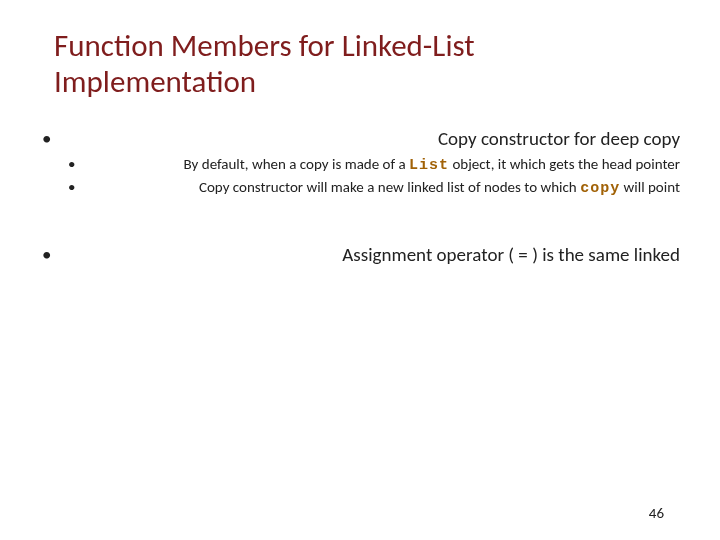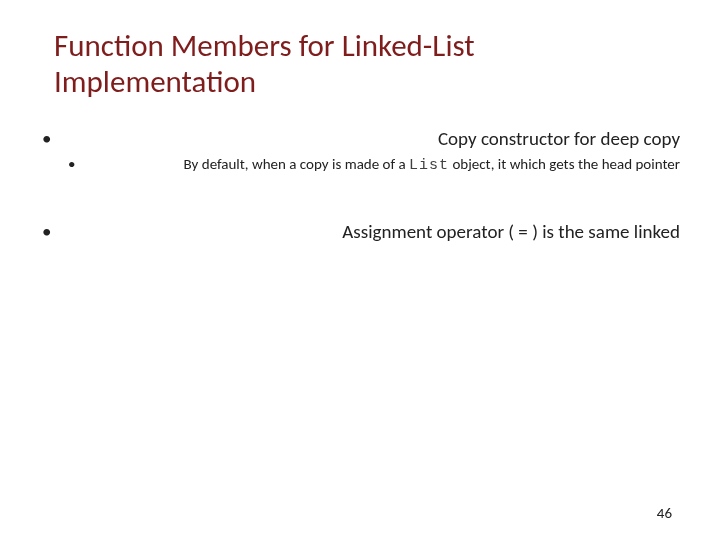--- a/index.html
+++ b/index.html
@@ -58,46 +58,49 @@
   ul.sub > li::before {
     content: "•";
     position: absolute;
     left: 0;
     top: 0;
     font-size: 15px;
     color: #222;
   }
   .code {
     font-family: "Courier New", Courier, monospace;
-    color: #404040;
-    font-weight: normal;
+    color: #a16207;
+    font-weight: bold;
     letter-spacing: 1px;
   }
   .spacer { height: 26px; }
   .pagenum {
     position: absolute;
-    right: 48px;
+    right: 56px;
     bottom: 18px;
     font-size: 15px;
     color: #222;
     text-align: center;
   }
 </style>
 </head>
 <body>
 
 <h1 class="title">Function Members for Linked-List Implementation</h1>
 
 <ul class="top">
   <li>
     <span>Copy constructor for deep copy</span>
     <ul class="sub">
       <li>
         <span>By default, when a copy is made of a </span><span class="code">List</span><span> object, it which gets the head pointer</span>
       </li>
+      <li>
+        <span>Copy constructor will make a new linked list of nodes to which </span><span class="code">copy</span><span> will point</span>
+      </li>
     </ul>
   </li>
 </ul>
 
 <div class="spacer"></div>
 
 <ul class="top">
   <li>
     <span>Assignment operator ( = ) is the same linked</span>
   </li>

